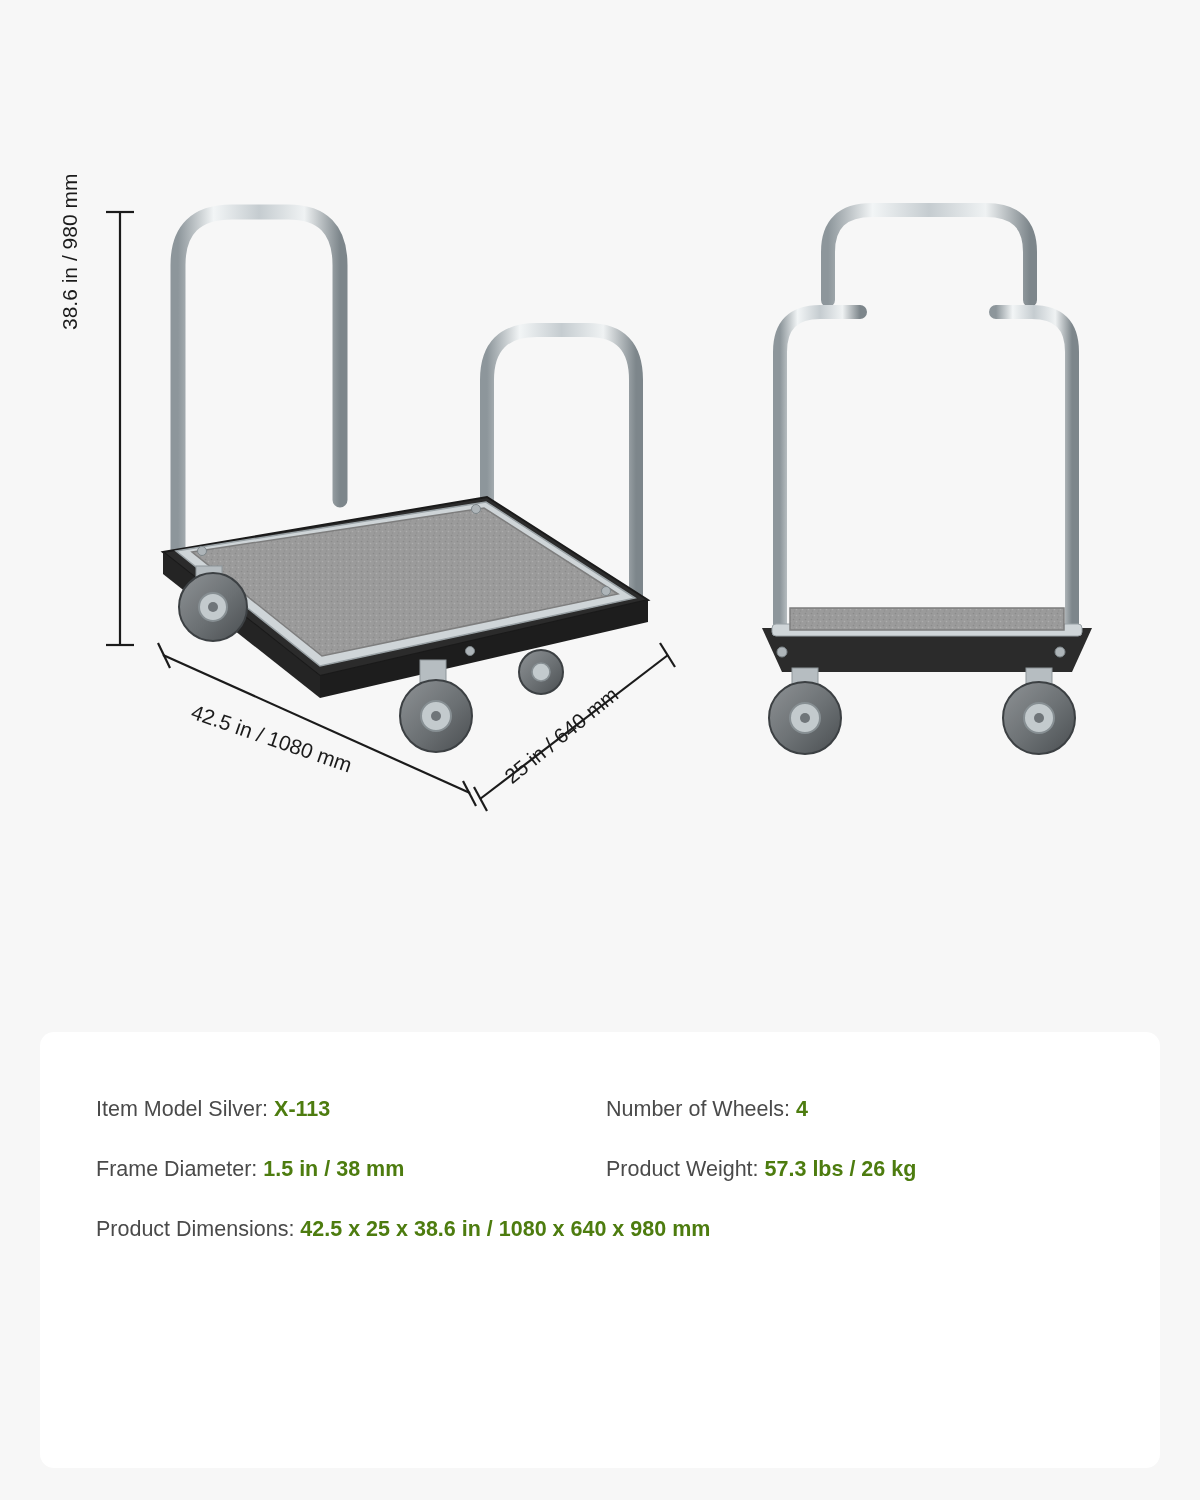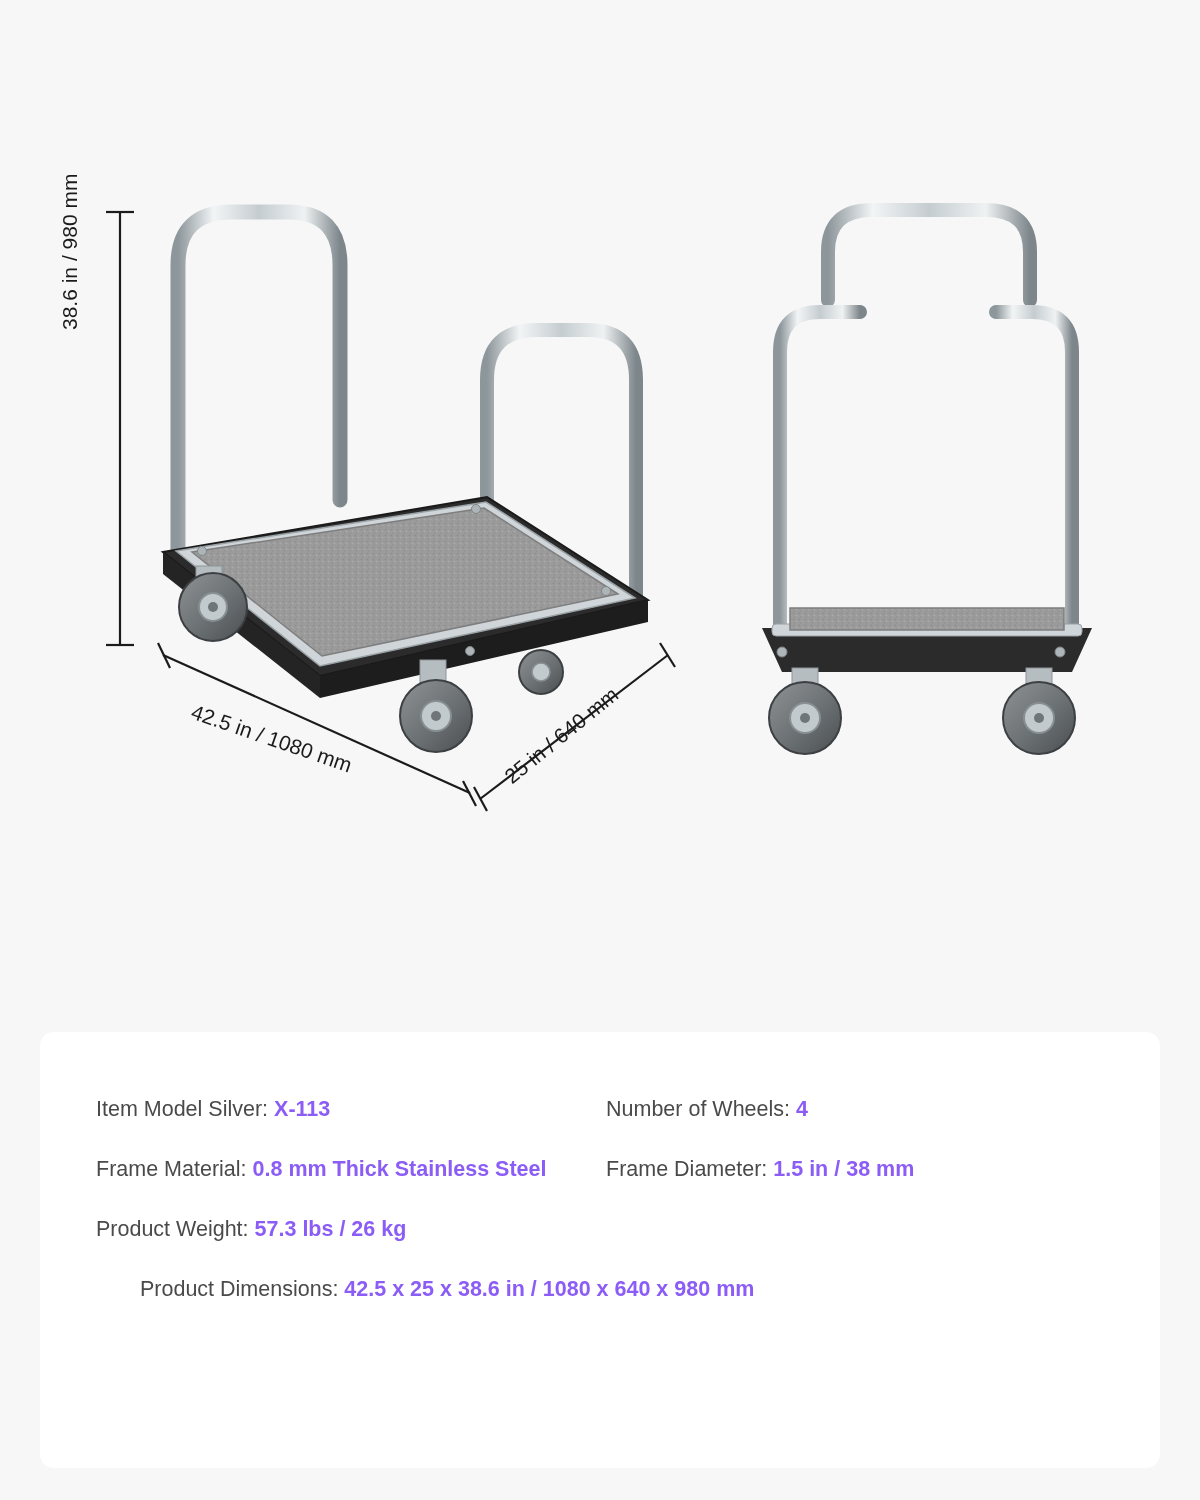--- a/index.html
+++ b/index.html
@@ -65,24 +65,24 @@
     row-gap: 30px;
     column-gap: 10px;
   }
   .spec-item {
     font-size: 21.5px;
     color: #4a4a4a;
     line-height: 30px;
     white-space: nowrap;
   }
   .spec-item .val {
-    color: #8b5cf6;
+    color: #4d7c0f;
     font-weight: bold;
   }
-  .spec-full { grid-column: 1 / span 2; margin-left: 44px; }
+  .spec-full { grid-column: 1 / span 2; }
 </style>
 </head>
 <body>
 
 <div id="diagram-area">
 
   <svg id="diagram-svg" width="1200" height="1030" viewBox="0 0 1200 1030">
     <defs>
       <linearGradient id="tube" x1="0" y1="0" x2="1" y2="0">
         <stop offset="0%" stop-color="#8d969b"></stop>
@@ -240,24 +240,20 @@
     <div class="spec-item">
       <span>Item Model Silver:</span>
       <span class="val">X-113</span>
     </div>
 
     <div class="spec-item">
       <span>Number of Wheels:</span>
       <span class="val">4</span>
     </div>
 
-    <div class="spec-item">
-      <span>Frame Material:</span>
-      <span class="val">0.8 mm Thick Stainless Steel</span>
-    </div>
 
     <div class="spec-item">
       <span>Frame Diameter:</span>
       <span class="val">1.5 in / 38 mm</span>
     </div>
     <div class="spec-item">
       <span>Product Weight:</span>
       <span class="val">57.3 lbs / 26 kg</span>
     </div>
 

